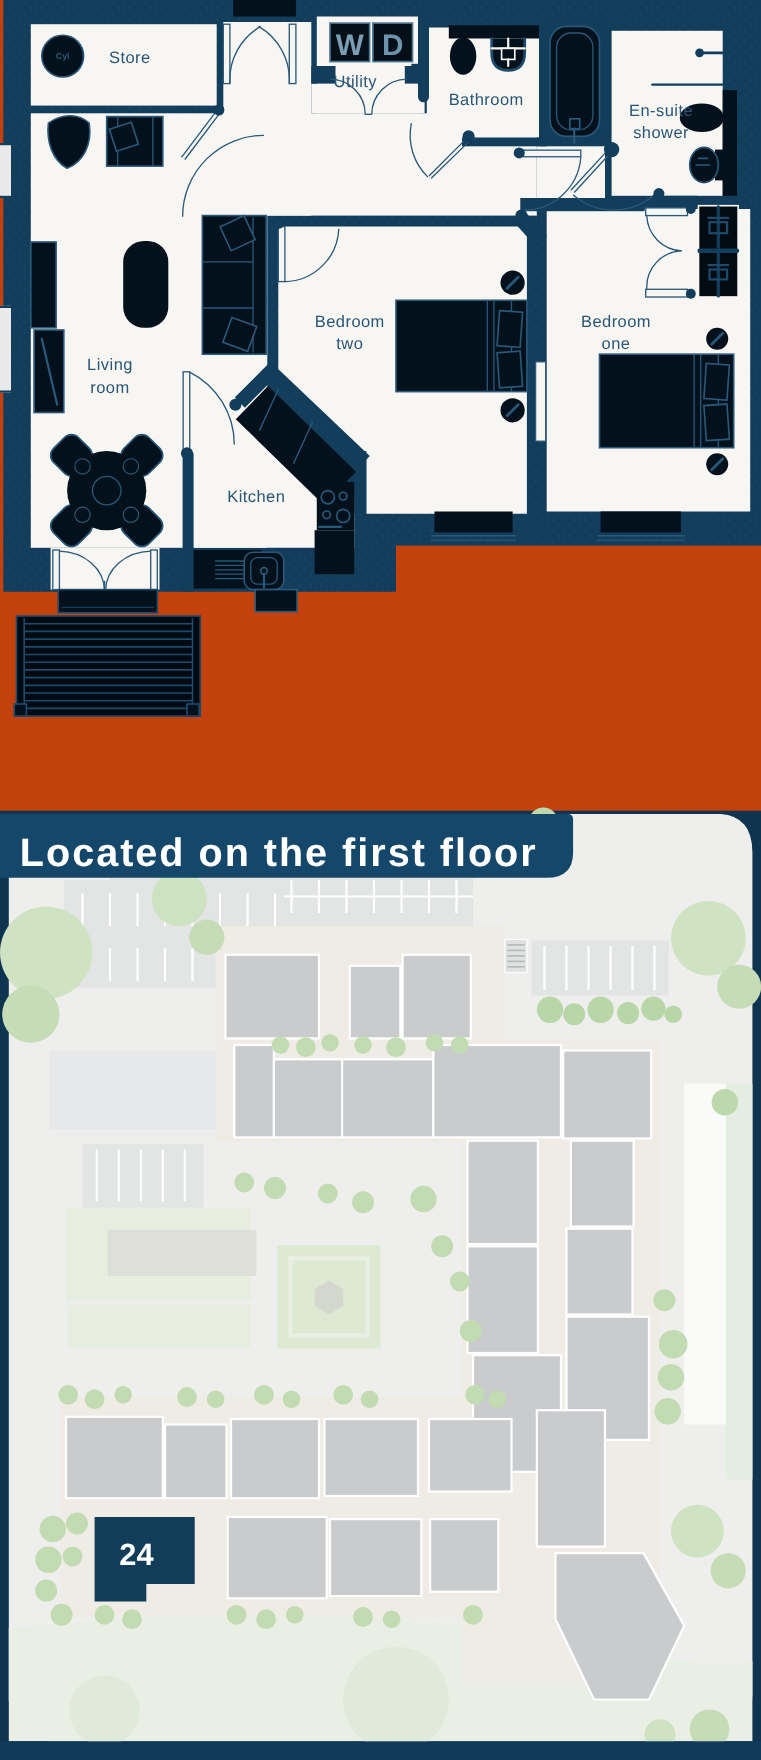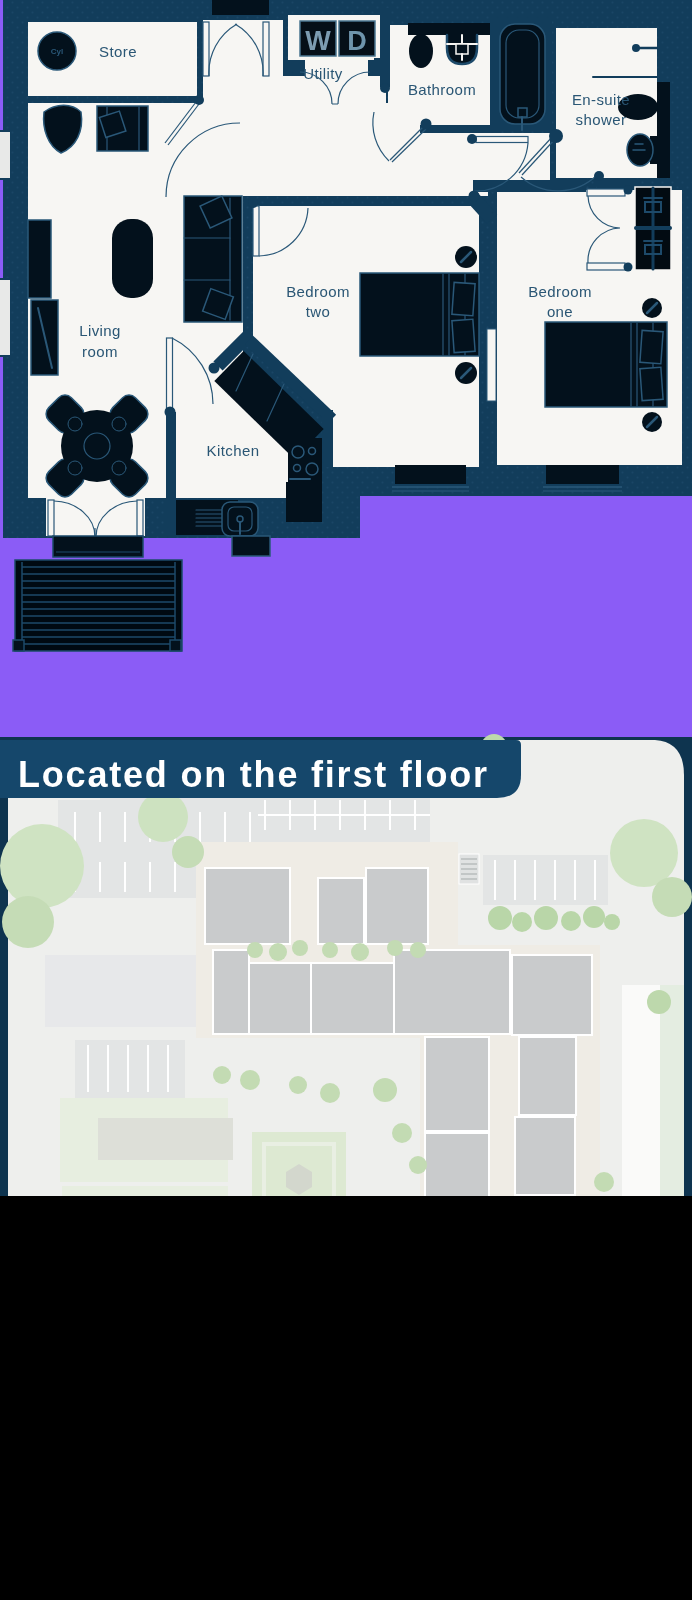--- a/index.html
+++ b/index.html
@@ -1,16 +1,16 @@
 <!DOCTYPE html>
 <html><head>
 <meta charset="utf-8">
 <style>
 html,body{margin:0;padding:0;background:#000;}
-#page{position:relative;width:692px;height:1196px;background:#8b5cf6;overflow:hidden;}
+#page{position:relative;width:692px;height:1600px;background:#c2410c;overflow:hidden;}
 svg{display:block;}
 text{font-family:"Liberation Sans", sans-serif;}
 </style>
 </head>
 <body>
 <div id="page">
 <svg width="692" height="1600" viewBox="0 0 692 1600">
 <defs>
 <pattern id="walldots" width="10" height="10" patternUnits="userSpaceOnUse">
 <rect width="10" height="10" fill="#123d5b"></rect>

